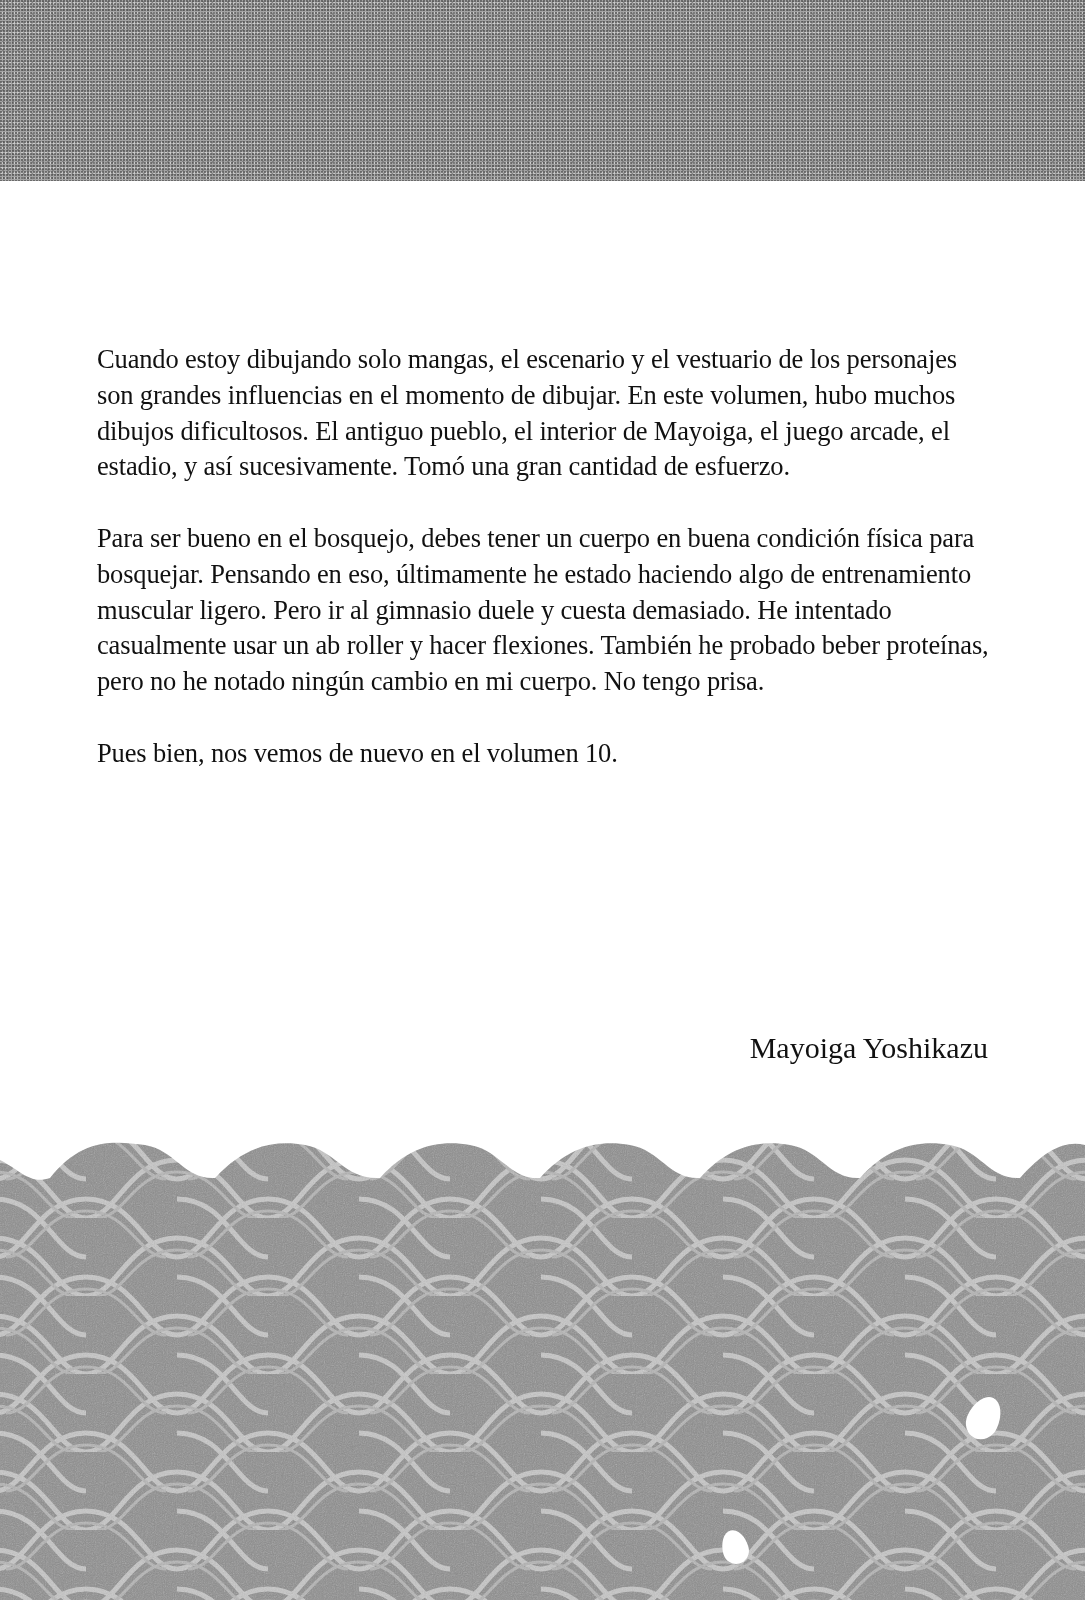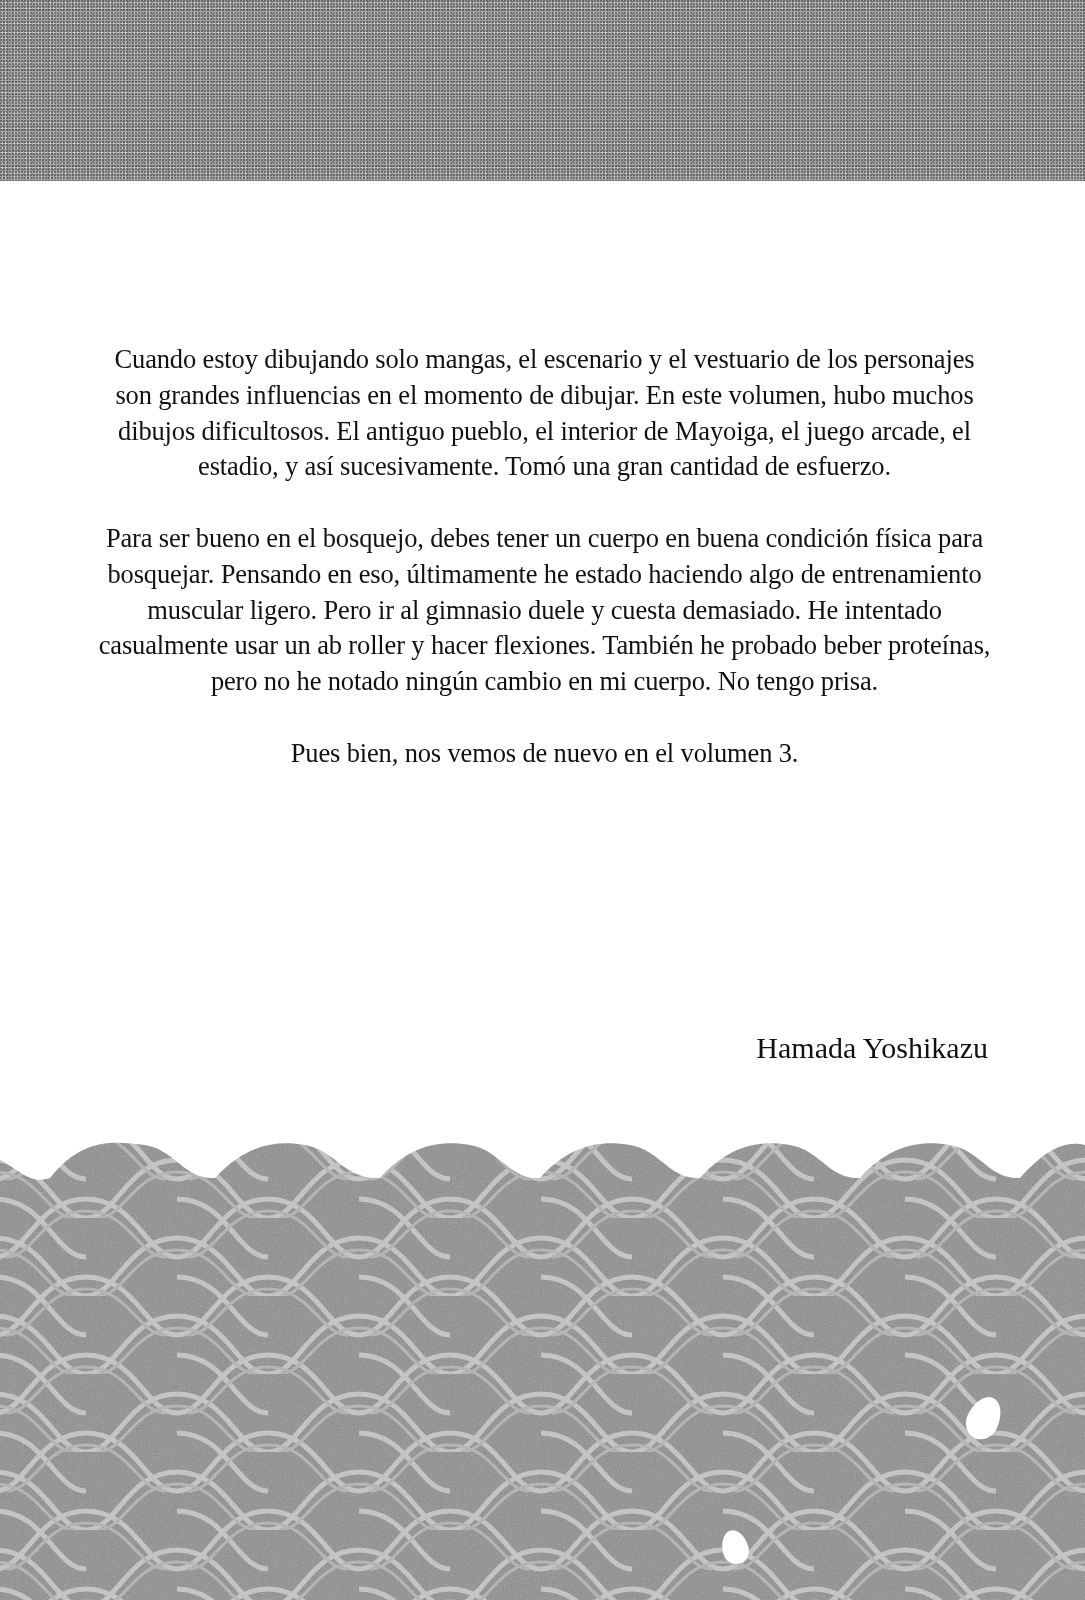--- a/index.html
+++ b/index.html
@@ -27,21 +27,20 @@
       background-size: 3px 3px, 4px 5px, 5px 4px;
     }
     .text-block {
       position: absolute;
       left: 97px;
       top: 342px;
       width: 895px;
       font-size: 26.5px;
       line-height: 35.8px;
       letter-spacing: -0.15px;
-      text-align: center;
     }
     .para {
       margin: 0;
     }
     .para-gap {
       height: 35.8px;
     }
     .signature {
       position: absolute;
       right: 97px;
@@ -69,24 +68,24 @@
 </head>
 <body>
 
 <div class="top-band"></div>
 
 <div class="text-block">
   <p class="para">Cuando estoy dibujando solo mangas, el escenario y el vestuario de los personajes son grandes influencias en el momento de dibujar. En este volumen, hubo muchos dibujos dificultosos. El antiguo pueblo, el interior de Mayoiga, el juego arcade, el estadio, y así sucesivamente. Tomó una gran cantidad de esfuerzo.</p>
   <div class="para-gap"></div>
   <p class="para">Para ser bueno en el bosquejo, debes tener un cuerpo en buena condición física para bosquejar. Pensando en eso, últimamente he estado haciendo algo de entrenamiento muscular ligero. Pero ir al gimnasio duele y cuesta demasiado. He intentado casualmente usar un ab roller y hacer flexiones. También he probado beber proteínas, pero no he notado ningún cambio en mi cuerpo. No tengo prisa.</p>
   <div class="para-gap"></div>
-  <p class="para">Pues bien, nos vemos de nuevo en el volumen 3.</p>
+  <p class="para">Pues bien, nos vemos de nuevo en el volumen 10.</p>
 </div>
 
-<div class="signature">Hamada Yoshikazu</div>
+<div class="signature">Mayoiga Yoshikazu</div>
 
 <div class="wave-area">
   <svg width="1085" height="460" viewBox="0 0 1085 460" xmlns="http://www.w3.org/2000/svg">
     <defs>
       <filter id="grain" x="0" y="0" width="100%" height="100%">
         <feTurbulence type="fractalNoise" baseFrequency="0.9" numOctaves="2" seed="3" result="noise"></feTurbulence>
         <feColorMatrix type="saturate" values="0" in="noise" result="gnoise"></feColorMatrix>
         <feComponentTransfer in="gnoise" result="contrast">
           <feFuncA type="table" tableValues="0 0.35"></feFuncA>
         </feComponentTransfer>

